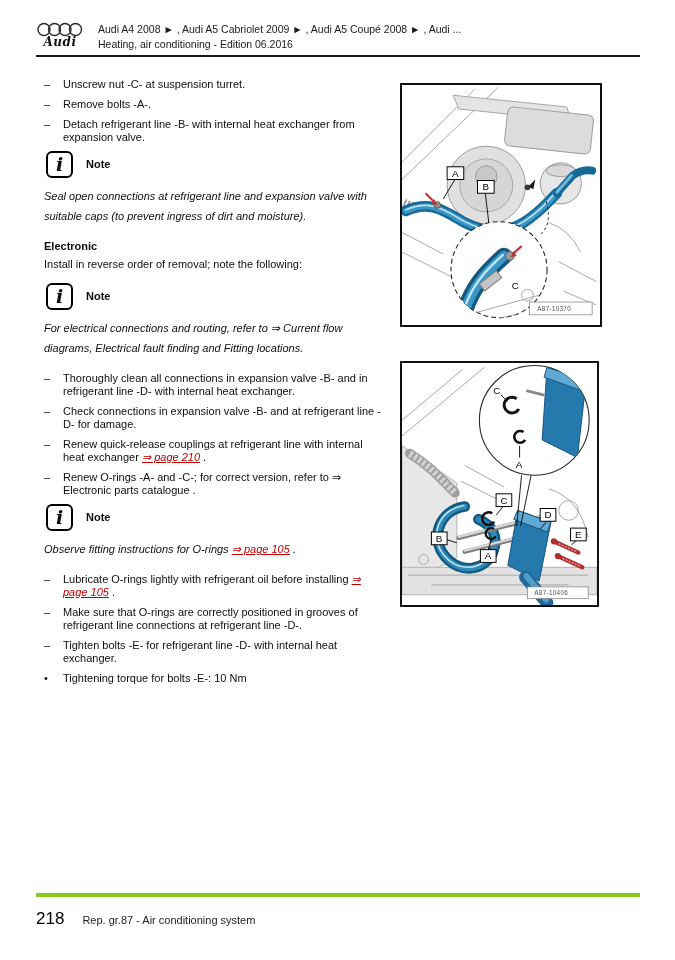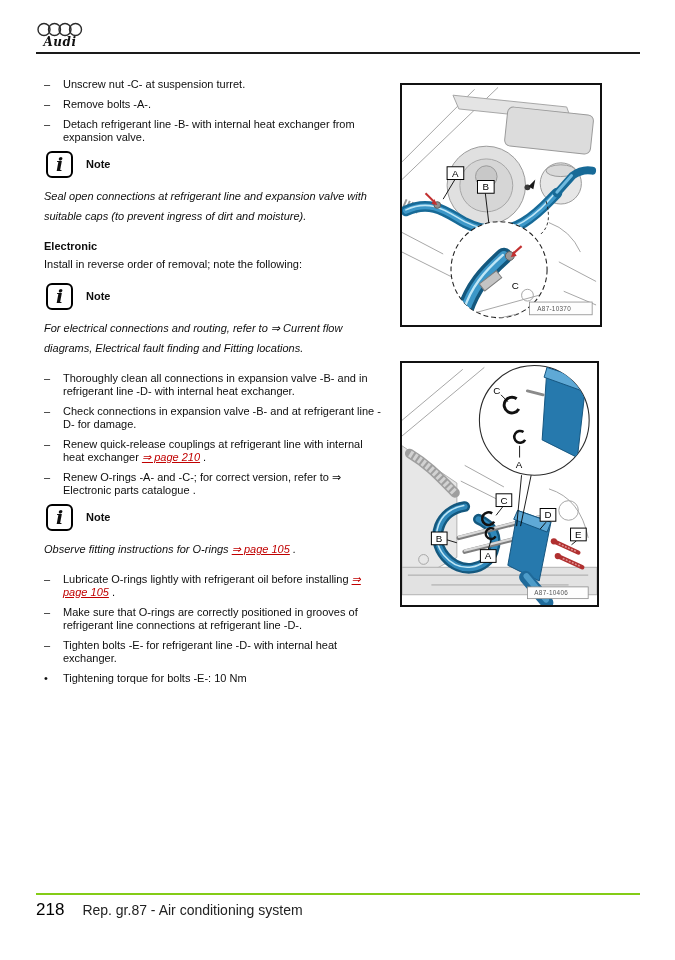--- a/index.html
+++ b/index.html
@@ -42,38 +42,42 @@
   .fig svg { display:block; width:100%; height:100%; }
   .lblbox { fill:#ffffff; stroke:#000; stroke-width:1; }
   .lbltxt { font:10px "Liberation Sans", sans-serif; fill:#000; }
   .leader { stroke:#000; stroke-width:.9; fill:none; }
   .sketch { stroke:#a5a5a5; stroke-width:1; fill:none; }
   .codebox { fill:#fdfdfd; stroke:#8a8a8a; stroke-width:.8; }
   .codetxt { font:6.5px "Liberation Sans", sans-serif; fill:#555; letter-spacing:.3px; }
   
   .footer {
     position:absolute; left:36px; top:893px; width:604px;
-    border-top:2px solid #84cc16; padding-top:5px;
+    border-top:4px solid #84cc16; padding-top:12px;
     display:flex; align-items:baseline; gap:18px;
   }
   .pageno { font-size:17px; color:#000; }
-  .chapter { font-size:14px; color:#222;text-align:center; }
+  .chapter { font-size:11px; color:#222;text-align:center; }
 </style>
 </head>
 <body>
 
 <div class="header">
   <div class="logo">
     <svg width="46" height="15" viewBox="0 0 46 15">
       <circle cx="7" cy="7.5" r="6" fill="none" stroke="#2b2b2b" stroke-width="1.4"></circle>
       <circle cx="17.5" cy="7.5" r="6" fill="none" stroke="#2b2b2b" stroke-width="1.4"></circle>
       <circle cx="28" cy="7.5" r="6" fill="none" stroke="#2b2b2b" stroke-width="1.4"></circle>
       <circle cx="38.5" cy="7.5" r="6" fill="none" stroke="#2b2b2b" stroke-width="1.4"></circle>
     </svg>
     <div class="wordmark">Audi</div>
+  </div>
+  <div class="header-lines">
+    <div>Audi A4 2008 ► , Audi A5 Cabriolet 2009 ► , Audi A5 Coupé 2008 ► , Audi ...</div>
+    <div>Heating, air conditioning - Edition 06.2016</div>
   </div>
 </div>
 
 <div class="content">
 
   <div class="list">
     <div class="li">
       <span class="m">–</span>
       <span class="t">Unscrew nut -C- at suspension turret.</span>
     </div>

